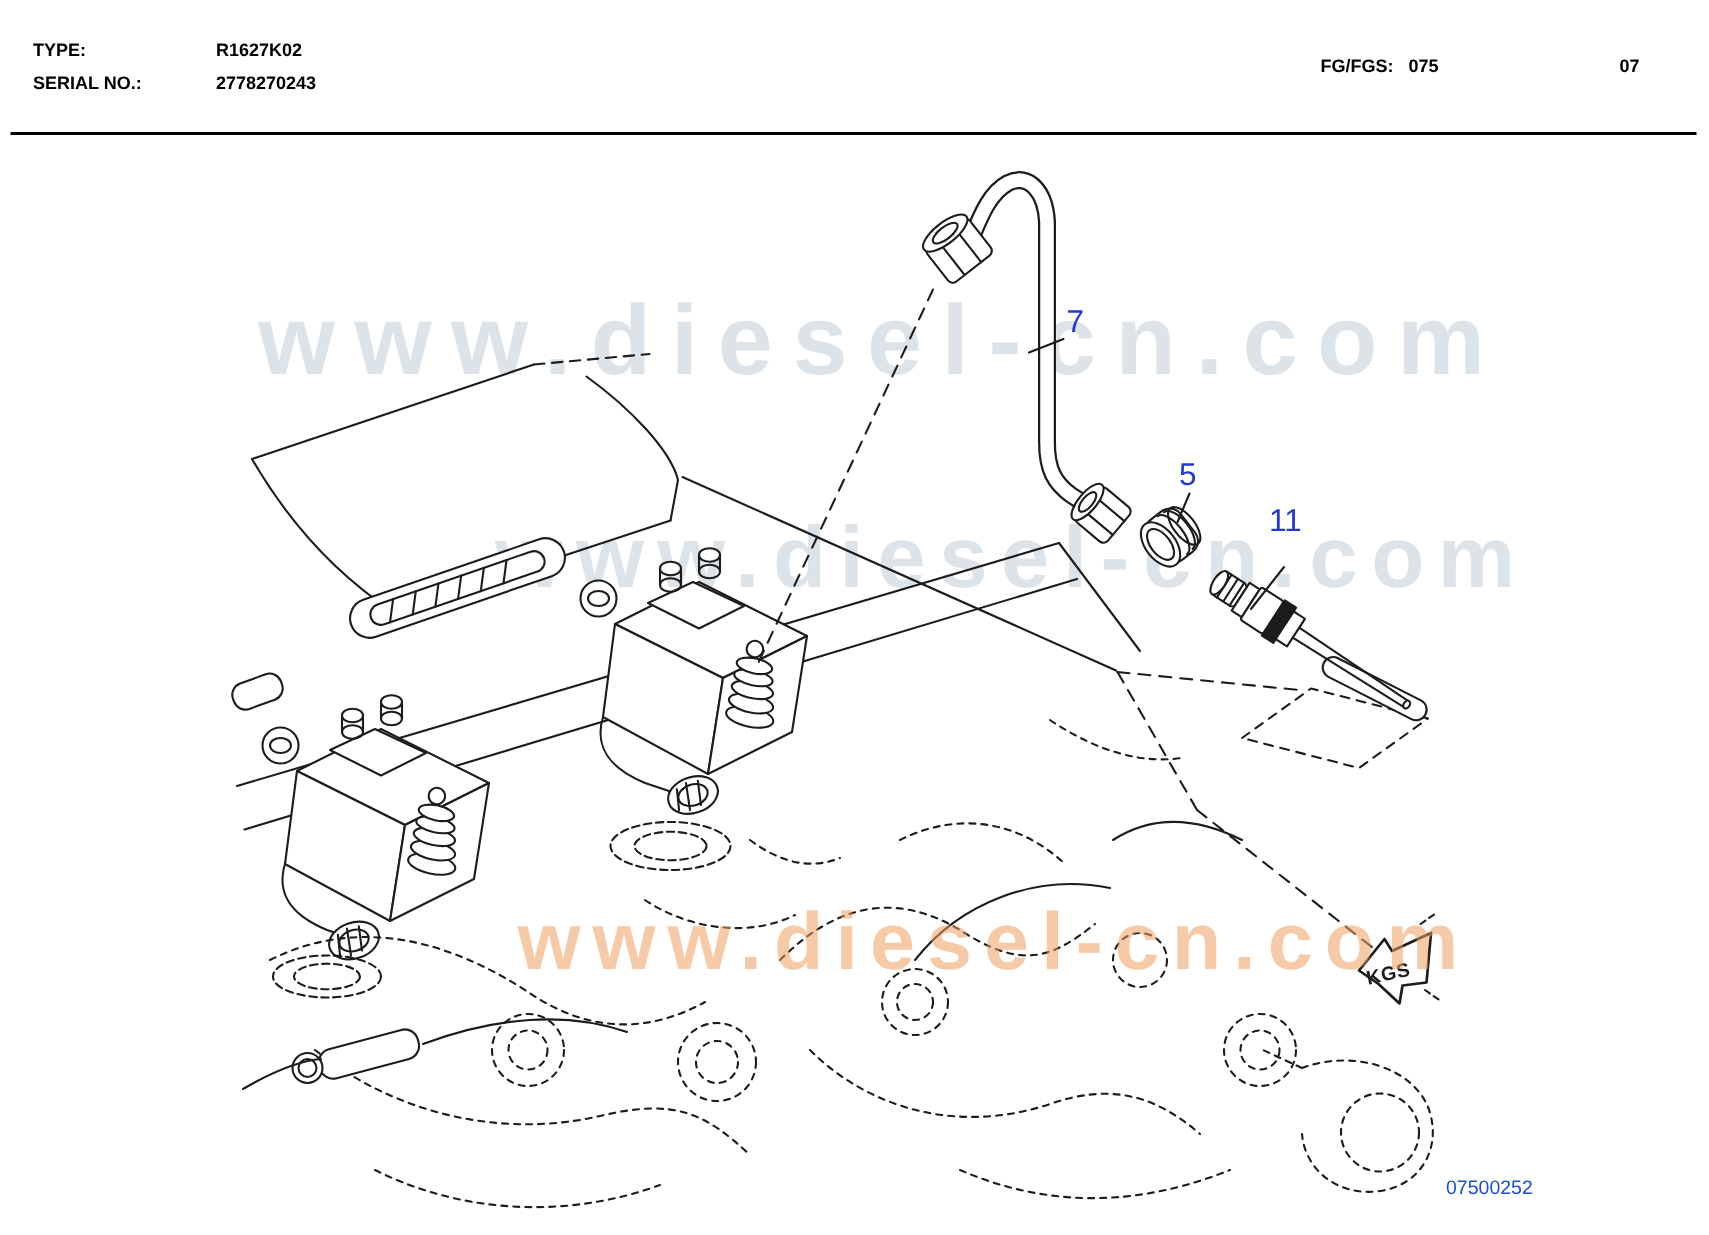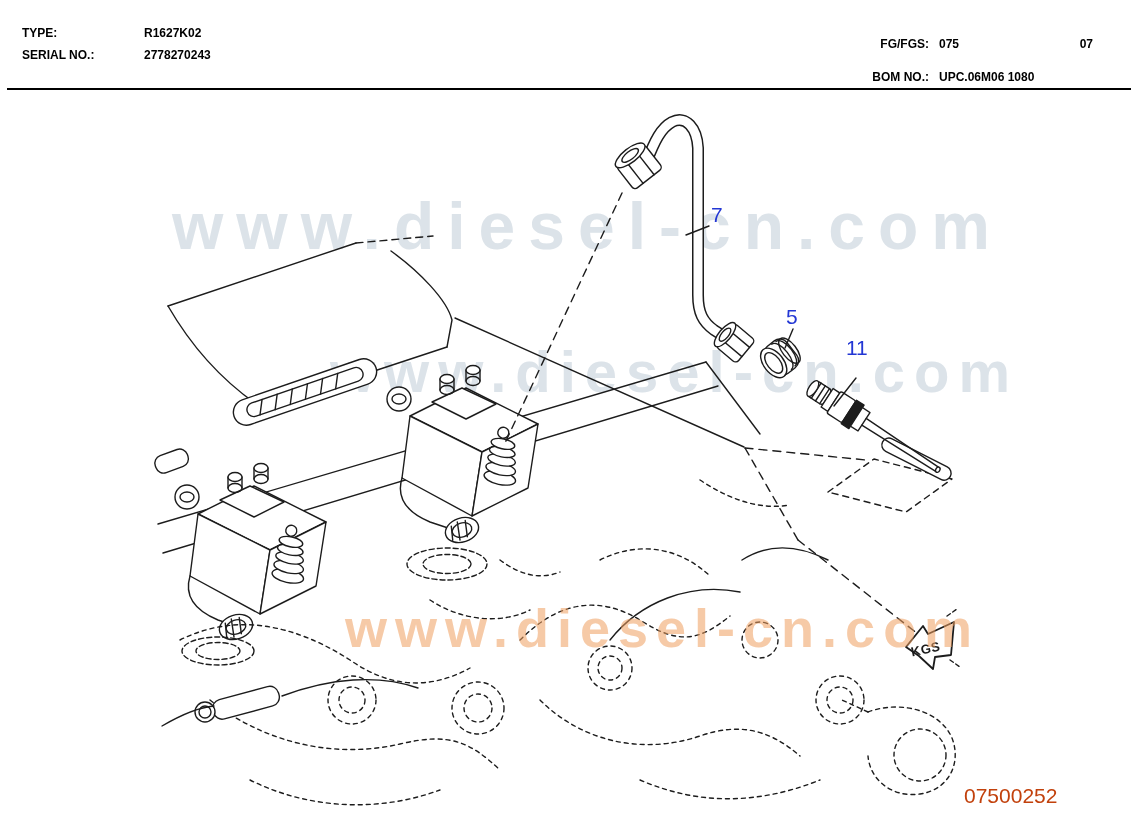--- a/index.html
+++ b/index.html
@@ -21,21 +21,21 @@
   #wm-mid{left:330px;top:338px;font-size:58px;letter-spacing:9px;color:var(--watermark-gray);z-index:1;}
   #wm-bot{left:345px;top:597px;font-size:54px;letter-spacing:8px;color:var(--watermark-orange);opacity:.55;z-index:3;}
   
   #drawing{position:absolute;left:0;top:0;z-index:2;}
   
   .callout{position:absolute;z-index:4;font-size:21px;color:var(--callout-blue);cursor:pointer;}
   #callout-7{left:711px;top:203px;}
   #callout-5{left:786px;top:305px;}
   #callout-11{left:846px;top:336px;}
   
-  #drawing-number{position:absolute;left:964px;top:784px;z-index:4;font-size:21px;color:#c2410c;}
+  #drawing-number{position:absolute;left:964px;top:784px;z-index:4;font-size:13px;color:#1d4ed8;}
 </style>
 </head>
 <body>
 
 <div id="page">
 
   <div id="hdr-left" class="hdr">
     <div>
       <span class="lbl">TYPE:</span><span>R1627K02</span>
     </div>
@@ -44,24 +44,20 @@
     </div>
   </div>
 
 
   <div id="hdr-right" class="hdr">
     <div class="row">
       <span class="lbl">FG/FGS:</span>
         <span>075</span>
         <span class="spacer"></span>
         <span>07</span>
-    </div>
-    <div class="row">
-      <span class="lbl">BOM NO.:</span>
-        <span>UPC.06M06 1080</span>
     </div>
   </div>
 
   <div id="hdr-rule"></div>
 
   <div id="wm-top" class="wm">www.diesel-cn.com</div>
   <div id="wm-mid" class="wm">www.diesel-cn.com</div>
 
   <svg id="drawing" width="1139" height="823" viewBox="0 0 1139 823">
     <g stroke="#1c1c1c" stroke-width="1.4" fill="none" stroke-linecap="round" stroke-linejoin="round">

